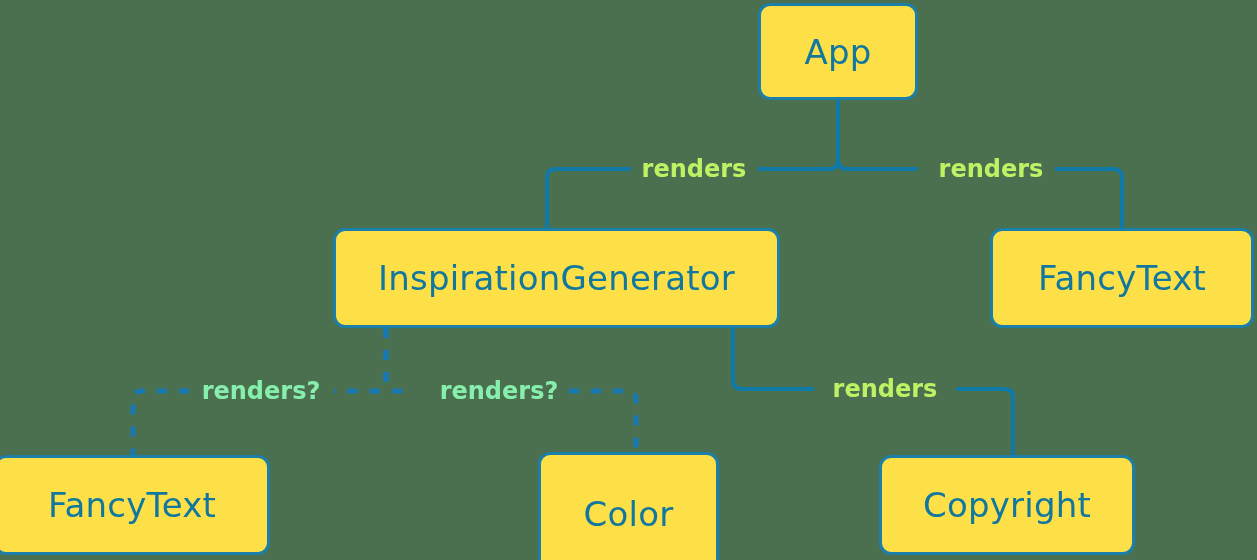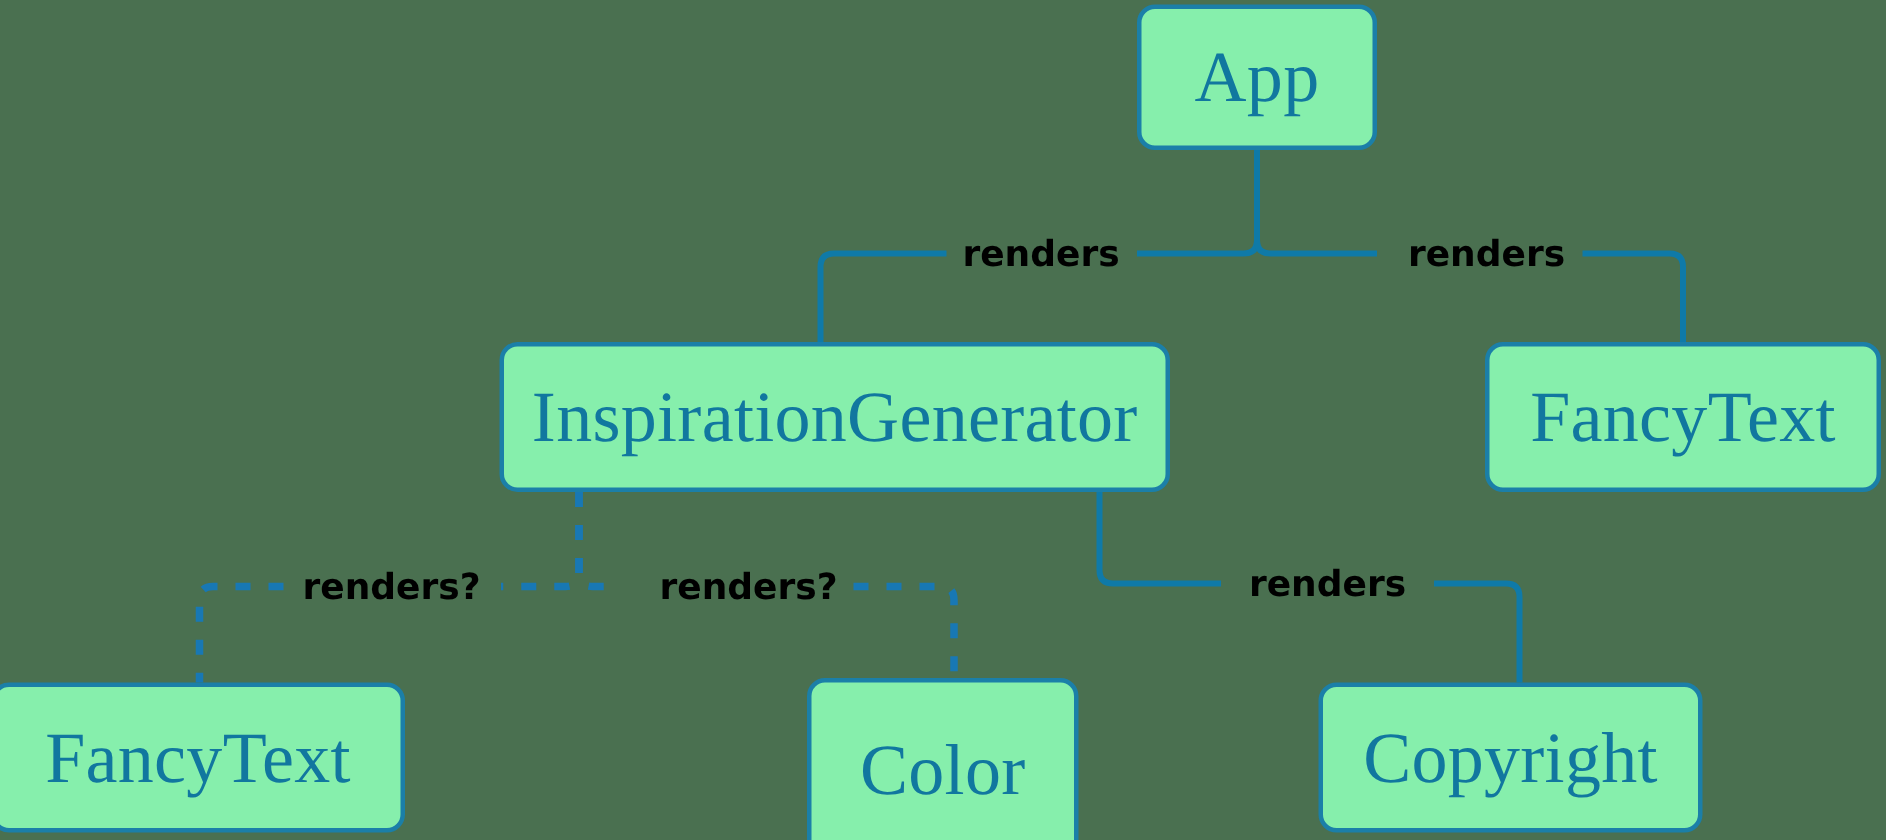--- a/index.html
+++ b/index.html
@@ -20,44 +20,43 @@
   }
   #edge-layer {
     position: absolute;
     left: 0;
     top: 0;
     width: 1257px;
     height: 560px;
   }
   .node {
     position: absolute;
-    background: #86efac;
+    background: #fde047;
     border: 3px solid #1b7fa8;
     border-radius: 12px;
     box-sizing: border-box;
     display: flex;
     align-items: center;
     justify-content: center;
     color: #11779f;
-    font-size: 48px;
+    font-size: 34px;
     font-weight: 400;
     letter-spacing: 0.2px;
     white-space: nowrap;
-    font-family: Liberation Serif, serif;
   }
   .edge-label {
     position: absolute;
     color: #1878b4;
     font-size: 24px;
     font-weight: 600;
     white-space: nowrap;
     transform: translate(-50%, -50%);
   }
-  .edge-label.solid-label { color: #000000; text-align: right; }
-  .edge-label.dashed-label { color: #000000; }
+  .edge-label.solid-label { color: #bef264; text-align: right; }
+  .edge-label.dashed-label { color: #86efac; }
 </style>
 </head>
 <body>
 
 <div id="diagram-root">
 
   <svg id="edge-layer" viewBox="0 0 1257 560" width="1257" height="560" xmlns="http://www.w3.org/2000/svg">
 
     <path d="M 838 100 L 838 160 Q 838 169 829 169 L 758 169 M 631 169 L 556 169 Q 547 169 547 178 L 547 228" fill="none" stroke="#0f7aa8" stroke-width="4" stroke-linecap="butt"></path>
 

